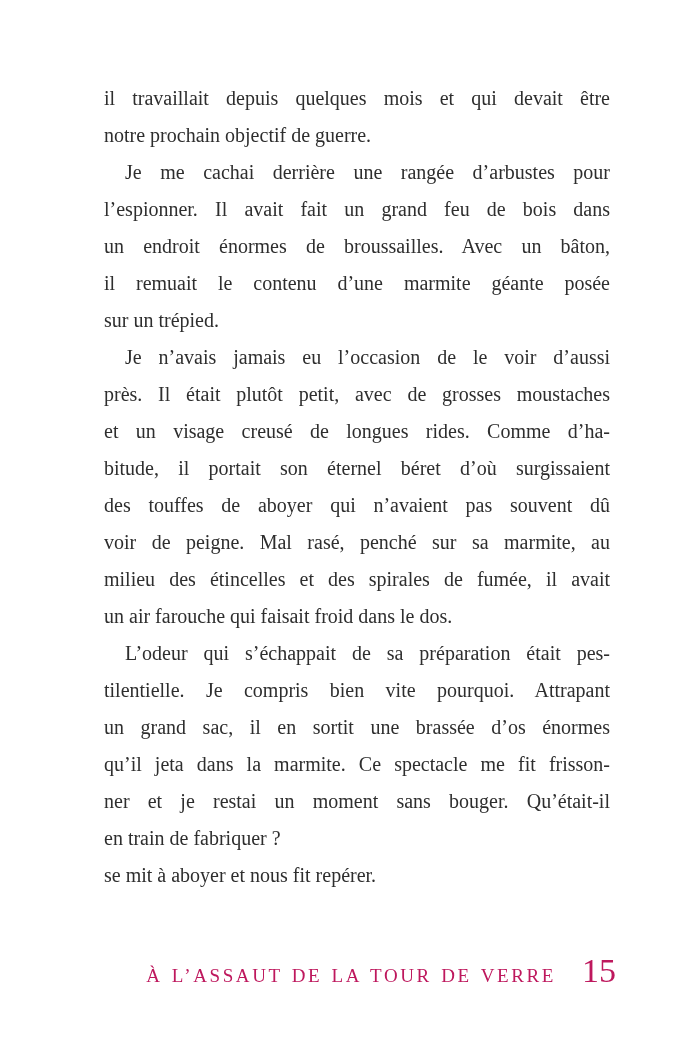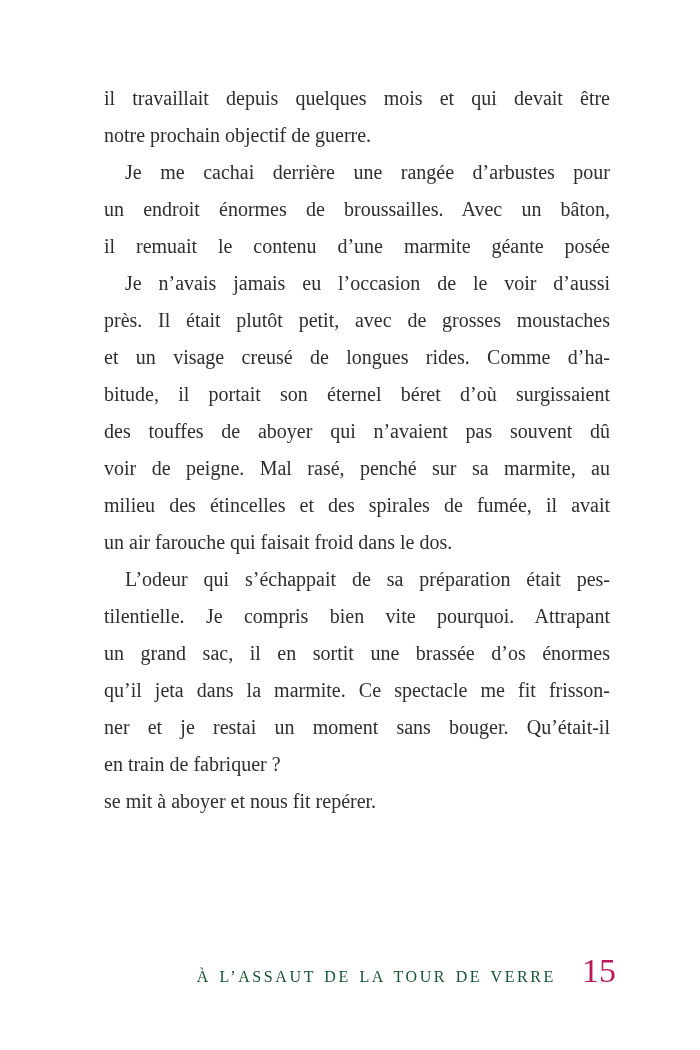--- a/index.html
+++ b/index.html
@@ -43,42 +43,44 @@
   }
   .footer {
     position: absolute;
     top: 952px;
     right: 84px;
     display: flex;
     align-items: baseline;
     gap: 26px;
   }
   .running-title {
-    font-size: 16px;
+    font-size: 19px;
     letter-spacing: 2.6px;
     word-spacing: 2px;
-    color: #14532d;
+    color: #be185d;
     text-transform: uppercase;
   }
   .page-number {
     font-size: 34px;
     color: #be185d;
   }
 </style>
 </head>
 <body>
 
 <div class="page">
 
   <div class="text-block">
       <div class="line">il travaillait depuis quelques mois et qui devait être</div>
       <div class="line last">notre prochain objectif de guerre.</div>
       <div class="line indent">Je me cachai derrière une rangée d’arbustes pour</div>
+      <div class="line">l’espionner. Il avait fait un grand feu de bois dans</div>
       <div class="line">un endroit énormes de broussailles. Avec un bâton,</div>
       <div class="line">il remuait le contenu d’une marmite géante posée</div>
+      <div class="line last">sur un trépied.</div>
       <div class="line indent">Je n’avais jamais eu l’occasion de le voir d’aussi</div>
       <div class="line">près. Il était plutôt petit, avec de grosses moustaches</div>
       <div class="line">et un visage creusé de longues rides. Comme d’ha-</div>
       <div class="line">bitude, il portait son éternel béret d’où surgissaient</div>
       <div class="line">des touffes de aboyer qui n’avaient pas souvent dû</div>
       <div class="line">voir de peigne. Mal rasé, penché sur sa marmite, au</div>
       <div class="line">milieu des étincelles et des spirales de fumée, il avait</div>
       <div class="line last">un air farouche qui faisait froid dans le dos.</div>
       <div class="line indent">L’odeur qui s’échappait de sa préparation était pes-</div>
       <div class="line">tilentielle. Je compris bien vite pourquoi. Attrapant</div>

